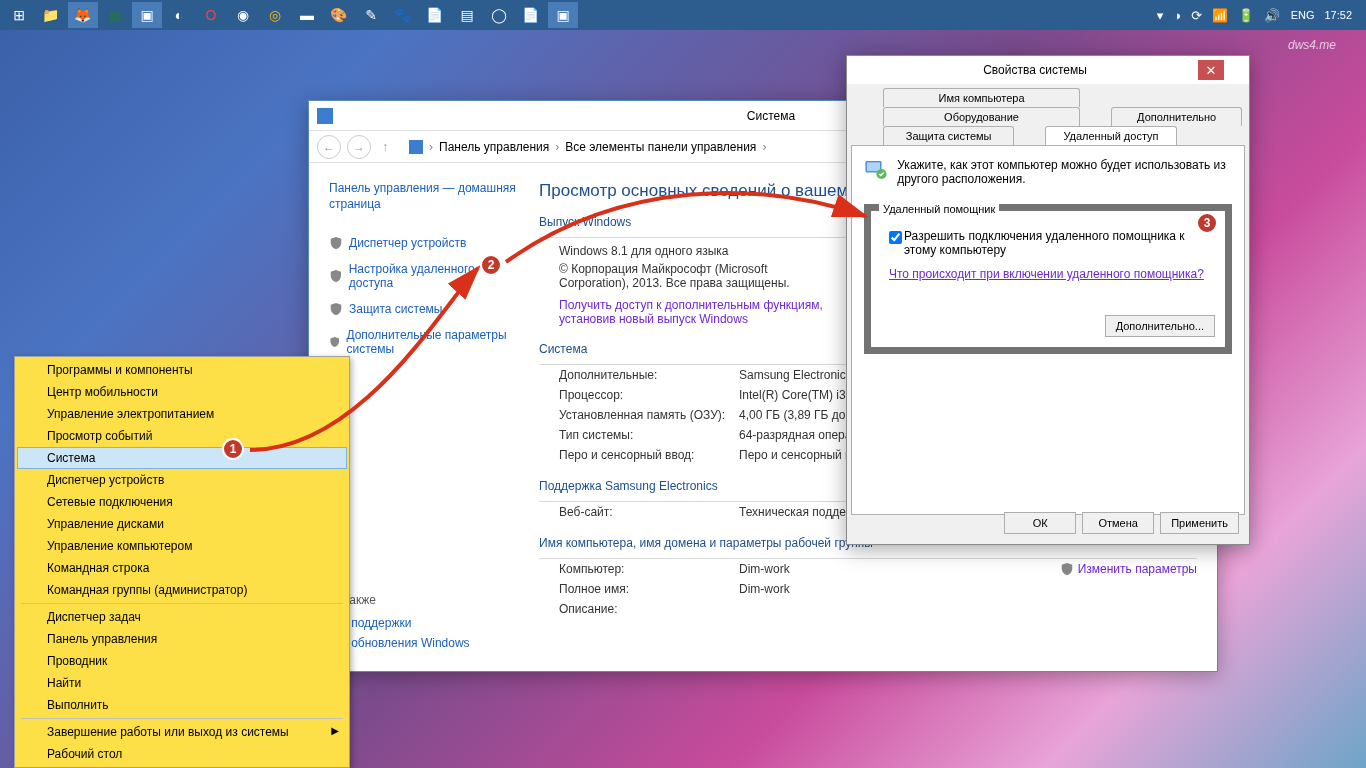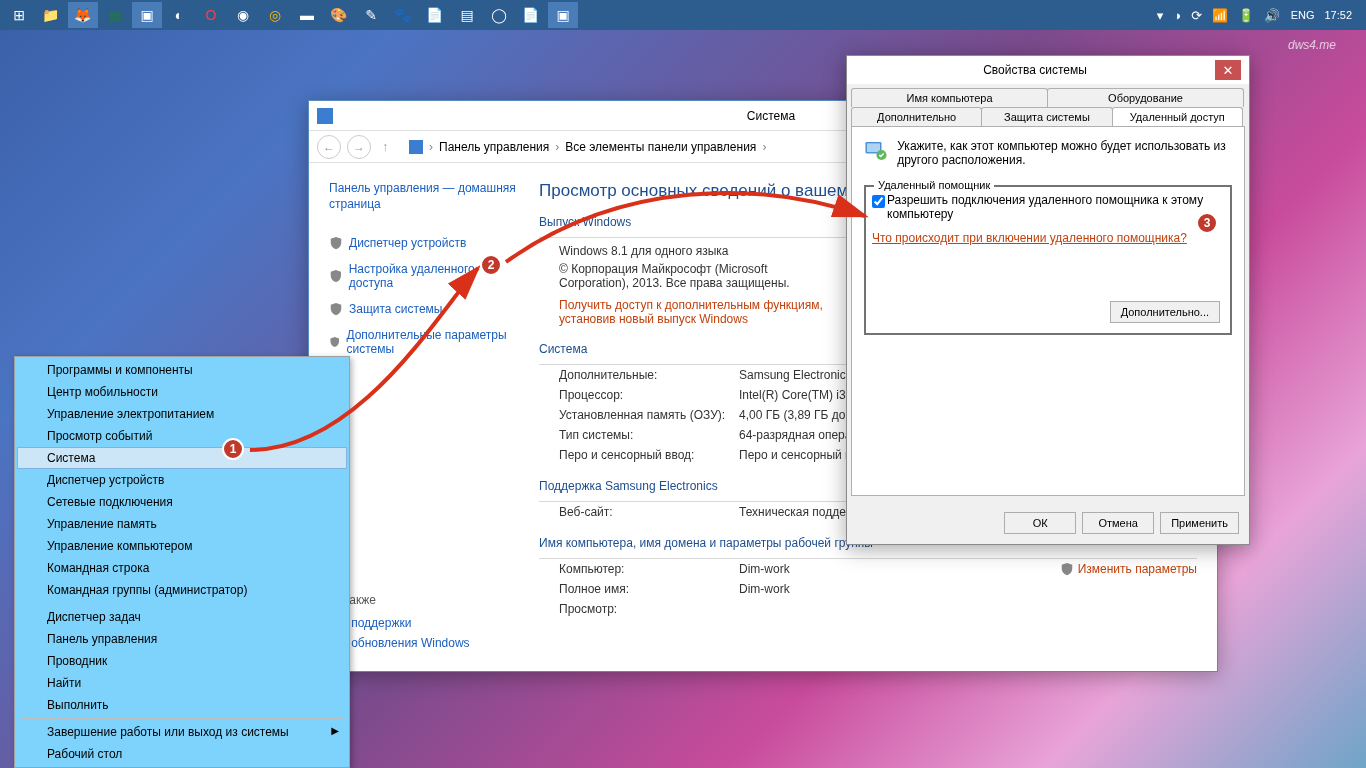--- a/index.html
+++ b/index.html
@@ -56,75 +56,75 @@
 .shield-icon { width: 14px; height: 14px; display: inline-block; }
 .shield-icon svg { width: 100%; height: 100%; }
 
 .content { flex: 1; padding: 18px 20px; font-size: 12px; color: #333; overflow: hidden; }
 .content h1 { font-size: 17px; font-weight: normal; color: #1e4e8f; margin-bottom: 14px; }
 .section-title { color: #1e4e8f; font-size: 12px; margin: 14px 0 8px; }
 .section-hr { border-top: 1px solid #d8d8d8; margin-top: 2px; }
 .kv { display: flex; padding: 3px 0 3px 20px; }
 .kv .k { width: 180px; color: #333; }
 .kv .v { flex: 1; color: #333; }
-.link { color: #c2410c; cursor: pointer; }
+.link { color: #6d28d9; cursor: pointer; }
 .change-link { float: right; display: flex; align-items: center; gap: 4px; }
 
 .see-also { position: absolute; left: 20px; bottom: 18px; width: 200px; font-size: 12px; }
 .see-also .hdr { color: #555; margin-bottom: 6px; }
 .see-also a { display: block; color: #1a5fbf; padding: 3px 0; cursor: pointer; }
 
 
 .dlg-props {
   position: absolute; left: 846px; top: 55px; width: 404px; height: 490px;
   background: #f0f0f0; border: 1px solid #8a8a8a; box-shadow: 0 4px 20px rgba(0,0,0,0.35);
   font-size: 12px;
 }
 .dlg-title {
-  height: 28px; background: #fff; display: flex; align-items: center; padding: 0 8px;
+  height: 28px; background: #fff; display: flex; align-items: center; padding: 0 25px;
 }
 .dlg-title span { margin: 0 auto; font-size: 12px; }
 .dlg-close {
   width: 26px; height: 20px; background: #c75050; color: #fff;
   display: flex; align-items: center; justify-content: center; cursor: pointer; font-size: 13px;
 }
 .tabs { display: flex; flex-wrap: wrap; padding: 4px 4px 0; background: #f0f0f0; }
 .tab {
   border: 1px solid #b0b0b0; border-bottom: none; background: #f0f0f0;
   padding: 3px 0; font-size: 11px; cursor: pointer; text-align: center;
-  border-radius: 3px 3px 0 0; margin-right: -1px;
+  border-radius: 3px 3px 0 0; margin-right: -1px; margin-left: 32px;
 }
 .tab.row1 { width: 50%; }
 .tab.row2 { width: 33.33%; }
 .tab.active { background: #fff; position: relative; z-index: 2; }
 .tab-panel {
   border: 1px solid #b0b0b0; background: #fff; margin: 0 4px;
   padding: 12px; height: 370px; position: relative;
 }
 .tab-intro { display: flex; gap: 10px; margin-bottom: 14px; }
 .tab-icon { width: 32px; height: 32px; }
 .fieldset {
-  border: 2px solid #737373; padding: 6px; margin-top: 4px; position: relative; height: 150px;
+  border: 7px solid #737373; padding: 18px; margin-top: 4px; position: relative; height: 150px;
 }
 .fieldset .legend { position: absolute; top: -8px; left: 8px; background: #fff; padding: 0 4px; font-size: 11px; }
 .chk-row { display: flex; gap: 2px; align-items: flex-start; margin-bottom: 10px; }
 .chk-row input { margin-top: 2px; }
 .adv-btn-row { position: absolute; right: 10px; bottom: 10px; }
 .dlg-buttons {
   position: absolute; bottom: 10px; right: 10px; display: flex; gap: 6px; border-radius: 8px;
 }
 button.win-btn {
   min-width: 72px; height: 22px; background: #f0f0f0; border: 1px solid #adadad;
   font-size: 11px; cursor: pointer; padding: 0 10px;
 }
 
 
 .ctx-menu {
   position: absolute; left: 14px; top: 356px; width: 336px;
-  background: #7dd3fc; border: 1px solid #a0a0a0; box-shadow: 2px 2px 6px rgba(0,0,0,0.3);
+  background: #fde047; border: 1px solid #a0a0a0; box-shadow: 2px 2px 6px rgba(0,0,0,0.3);
   font-size: 12px; padding: 2px;
 }
 .ctx-item {
   padding: 4px 24px 4px 30px; cursor: pointer; position: relative;
 }
 .ctx-item:hover, .ctx-item.hl { background: #cde6f7; border: 1px solid #7eb4e2; padding: 3px 23px 3px 29px; }
 .ctx-sep { border-top: 1px solid #c0c0c0; margin: 2px 4px; }
 .ctx-item .arrow { position: absolute; right: 8px; top: 4px; font-size: 10px; }
 
 
@@ -274,21 +274,21 @@
                 <path fill="#888" d="M8 1l6 2v4c0 4-2.5 7-6 8-3.5-1-6-4-6-8V3z"></path>
               </svg></span>
           <span>Изменить параметры</span>
         </span>
       </div>
       <div class="kv">
           <div class="k">Полное имя:</div>
           <div class="v">Dim-work</div>
         </div>
       <div class="kv">
-          <div class="k">Просмотр:</div>
+          <div class="k">Описание:</div>
           <div class="v"></div>
         </div>
     </div>
   </div>
 </div>
 
 <div class="dlg-props">
   <div class="dlg-title">
     <span>Свойства системы</span>
     <div class="dlg-close">✕</div>
@@ -332,21 +332,21 @@
 </div>
 
 <div class="ctx-menu">
   <div class="ctx-item">Программы и компоненты</div>
   <div class="ctx-item">Центр мобильности</div>
   <div class="ctx-item">Управление электропитанием</div>
   <div class="ctx-item">Просмотр событий</div>
   <div class="ctx-item hl">Система</div>
   <div class="ctx-item">Диспетчер устройств</div>
   <div class="ctx-item">Сетевые подключения</div>
-  <div class="ctx-item">Управление память</div>
+  <div class="ctx-item">Управление дисками</div>
   <div class="ctx-item">Управление компьютером</div>
   <div class="ctx-item">Командная строка</div>
   <div class="ctx-item">Командная группы (администратор)</div>
   <div class="ctx-sep"></div>
   <div class="ctx-item">Диспетчер задач</div>
   <div class="ctx-item">Панель управления</div>
   <div class="ctx-item">Проводник</div>
   <div class="ctx-item">Найти</div>
   <div class="ctx-item">Выполнить</div>
   <div class="ctx-sep"></div>

